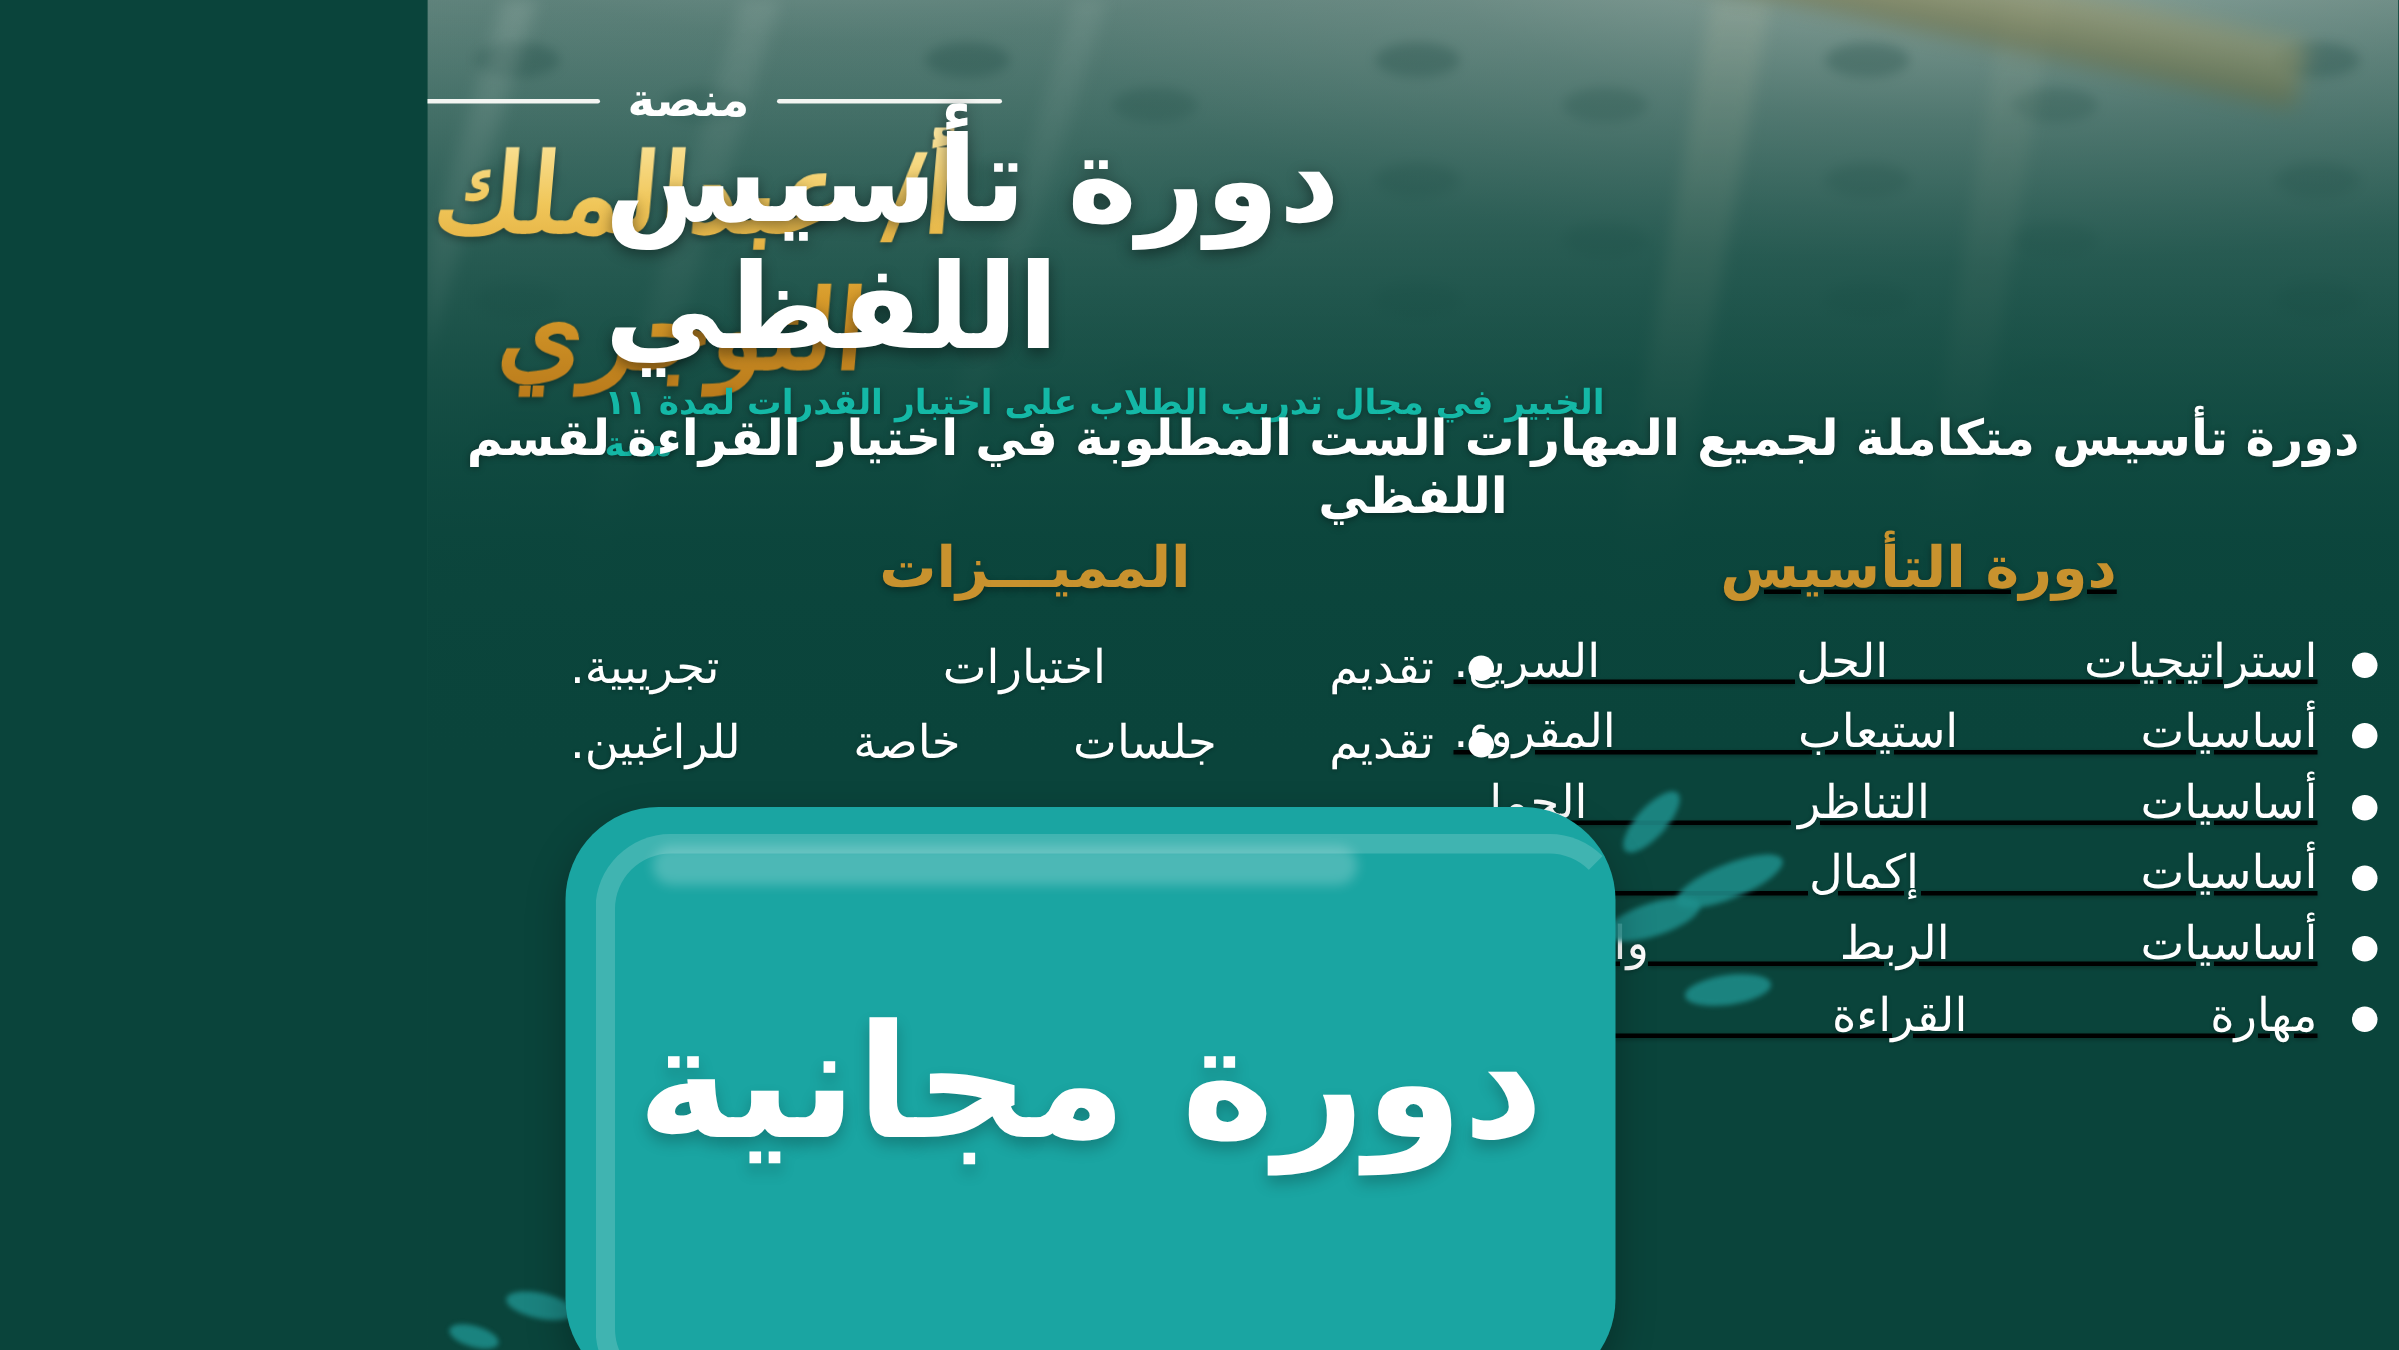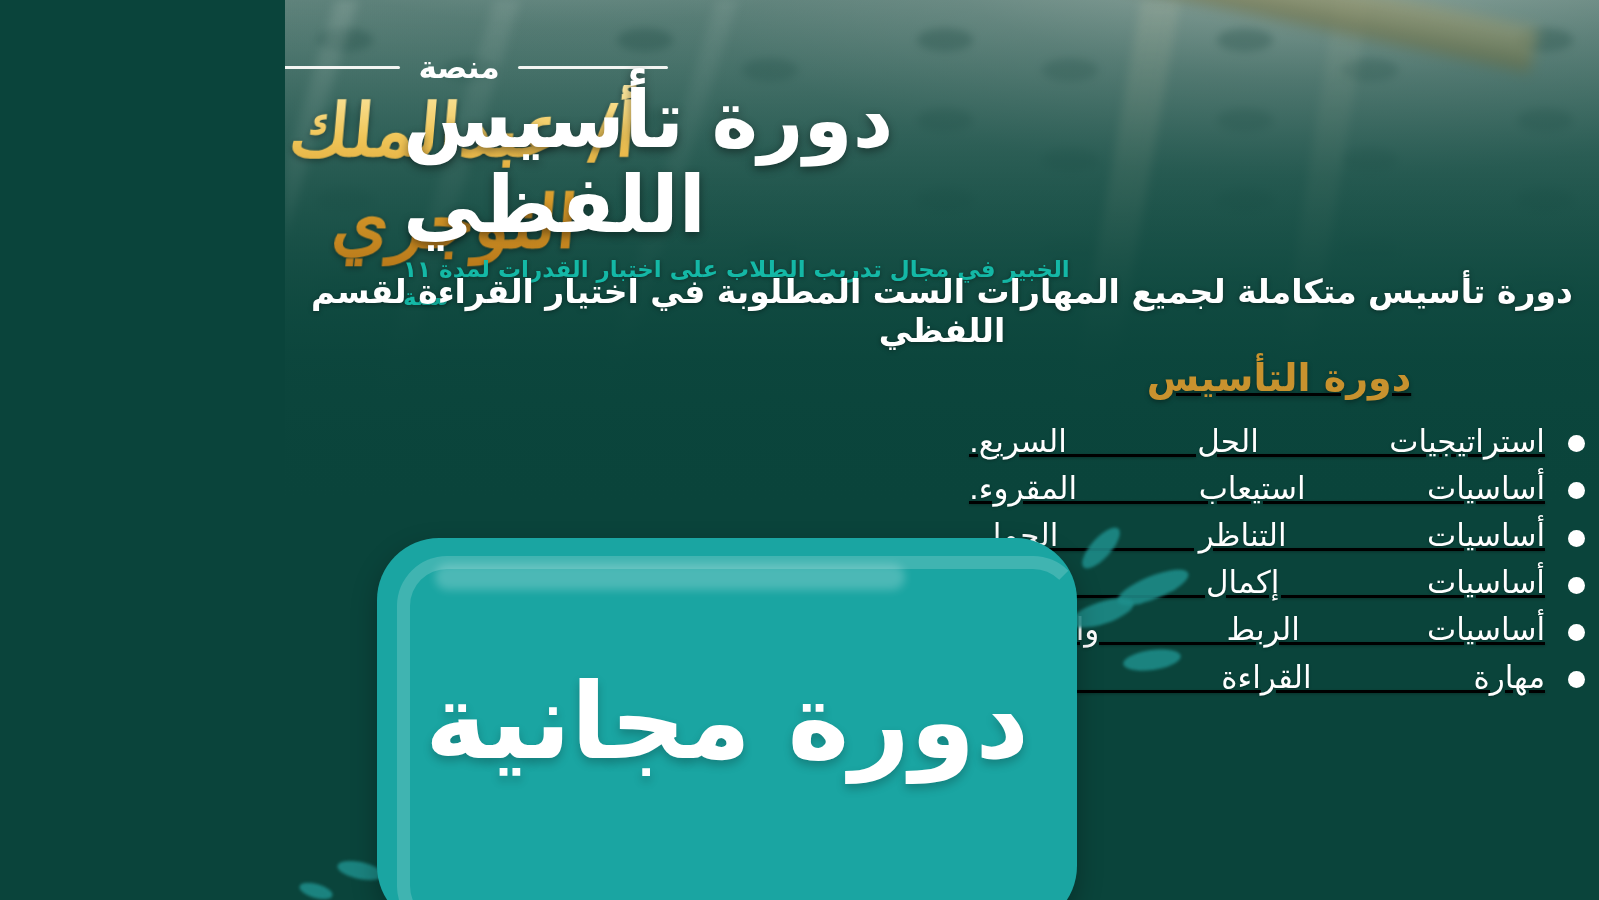--- a/index.html
+++ b/index.html
@@ -237,20 +237,27 @@
       <ul class="bullets">
         <li>استراتيجيات الحل السريع.</li>
         <li>أساسيات استيعاب المقروء.</li>
         <li>أساسيات التناظر الجمل.</li>
         <li>أساسيات إكمال الجمل.</li>
         <li>أساسيات الربط والاختلاف.</li>
         <li>مهارة القراءة مجانية.</li>
       </ul>
     </div>
 
+    <div class="col-features">
+      <div class="col-head">المميـــزات</div>
+      <ul class="bullets">
+        <li>تقديم اختبارات تجريبية.</li>
+        <li>تقديم جلسات خاصة للراغبين.</li>
+      </ul>
+    </div>
 
     <span class="splash sp1"></span>
     <span class="splash sp2"></span>
     <span class="splash sp3"></span>
     <span class="splash sp4"></span>
     <span class="splash sp5"></span>
     <span class="splash sp6"></span>
 
     <div class="badge">
       <div class="badge-text">دورة مجانية</div>

